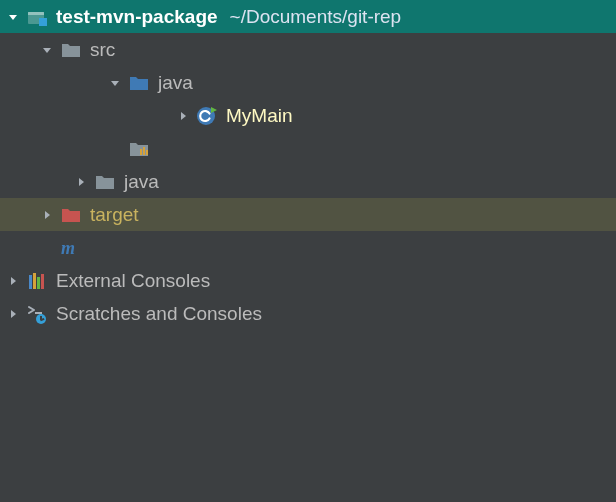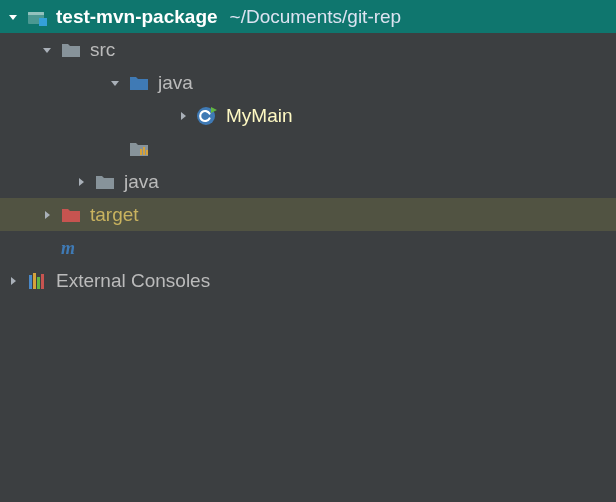--- a/index.html
+++ b/index.html
@@ -193,14 +193,32 @@
       <svg width="20" height="20" viewBox="0 0 20 20">
         <rect x="2" y="4" width="3" height="14" fill="#4a88c7"></rect>
         <rect x="6" y="2" width="3" height="16" fill="#d6a23a"></rect>
         <rect x="10" y="6" width="3" height="12" fill="#62b543"></rect>
         <rect x="14" y="3" width="3" height="15" fill="#c75450"></rect>
       </svg>
     </span>
     <span class="label">External Consoles</span>
   </div>
 
+  <div class="row">
+    <span class="indent" style="width:6px"></span>
+    <span class="arrow">
+      <svg width="12" height="12" viewBox="0 0 12 12">
+          <path d="M4 2 L4 10 L9 6 Z" fill="#a9b0b8"></path>
+        </svg>
+    </span>
+    <span class="icon">
+      <svg width="22" height="22" viewBox="0 0 22 22">
+        <path d="M3 4 L8 7 L3 10" stroke="#a9b0b8" stroke-width="2" fill="none" stroke-linecap="round" stroke-linejoin="round"></path>
+        <rect x="9" y="9" width="7" height="2" fill="#a9b0b8"></rect>
+        <circle cx="15" cy="16" r="5" fill="#35a0d8"></circle>
+        <rect x="14" y="13" width="2" height="4" fill="#3c3f41"></rect>
+        <rect x="14" y="16" width="4" height="2" fill="#3c3f41" transform="rotate(-20 15 16)"></rect>
+      </svg>
+    </span>
+    <span class="label">Scratches and Consoles</span>
+  </div>
 
 </div>
 
 </body></html>

